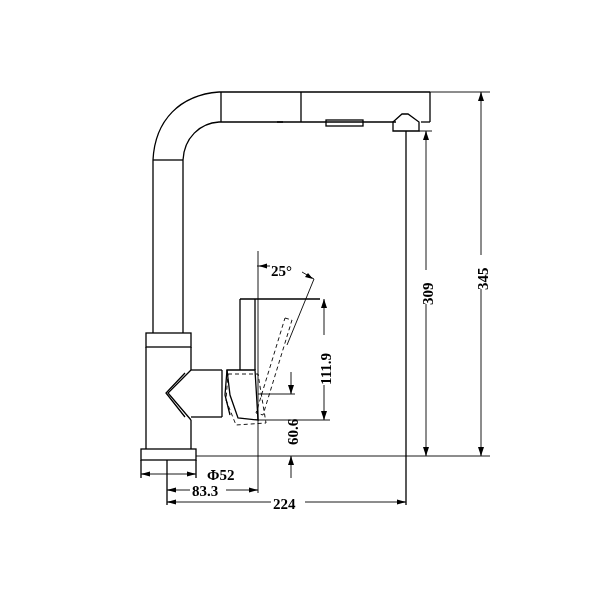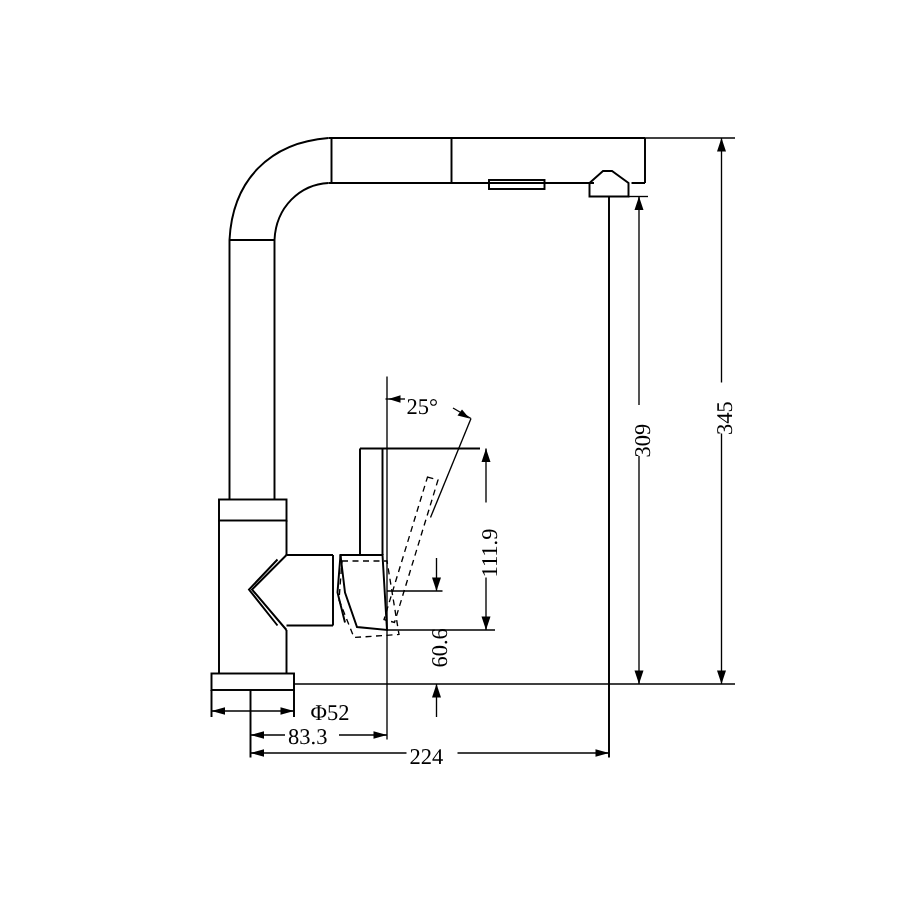--- a/index.html
+++ b/index.html
@@ -1,17 +1,17 @@
 <!DOCTYPE html>
 <html><head>
 <meta charset="utf-8">
 <style>
   html, body { margin:0; padding:0; background:#ffffff; }
   body { width:600px; height:600px; overflow:hidden; }
-  #canvas { position:absolute; left:0; top:0; width:600px; height:494px; }
+  #canvas { position:absolute; left:0; top:0; width:600px; height:494px;font-weight:bold; }
   svg text { font-family: "Liberation Serif", "DejaVu Serif", serif; fill:#000; }
   .ln { stroke:#000; stroke-width:1.3; fill:none; }
   .thin { stroke:#000; stroke-width:0.9; fill:none; }
   .dash { stroke:#000; stroke-width:0.9; fill:none; stroke-dasharray:4 3; }
   .dim { font-size:15px; }
 </style>
 </head>
 <body>
 
 <div id="canvas">

